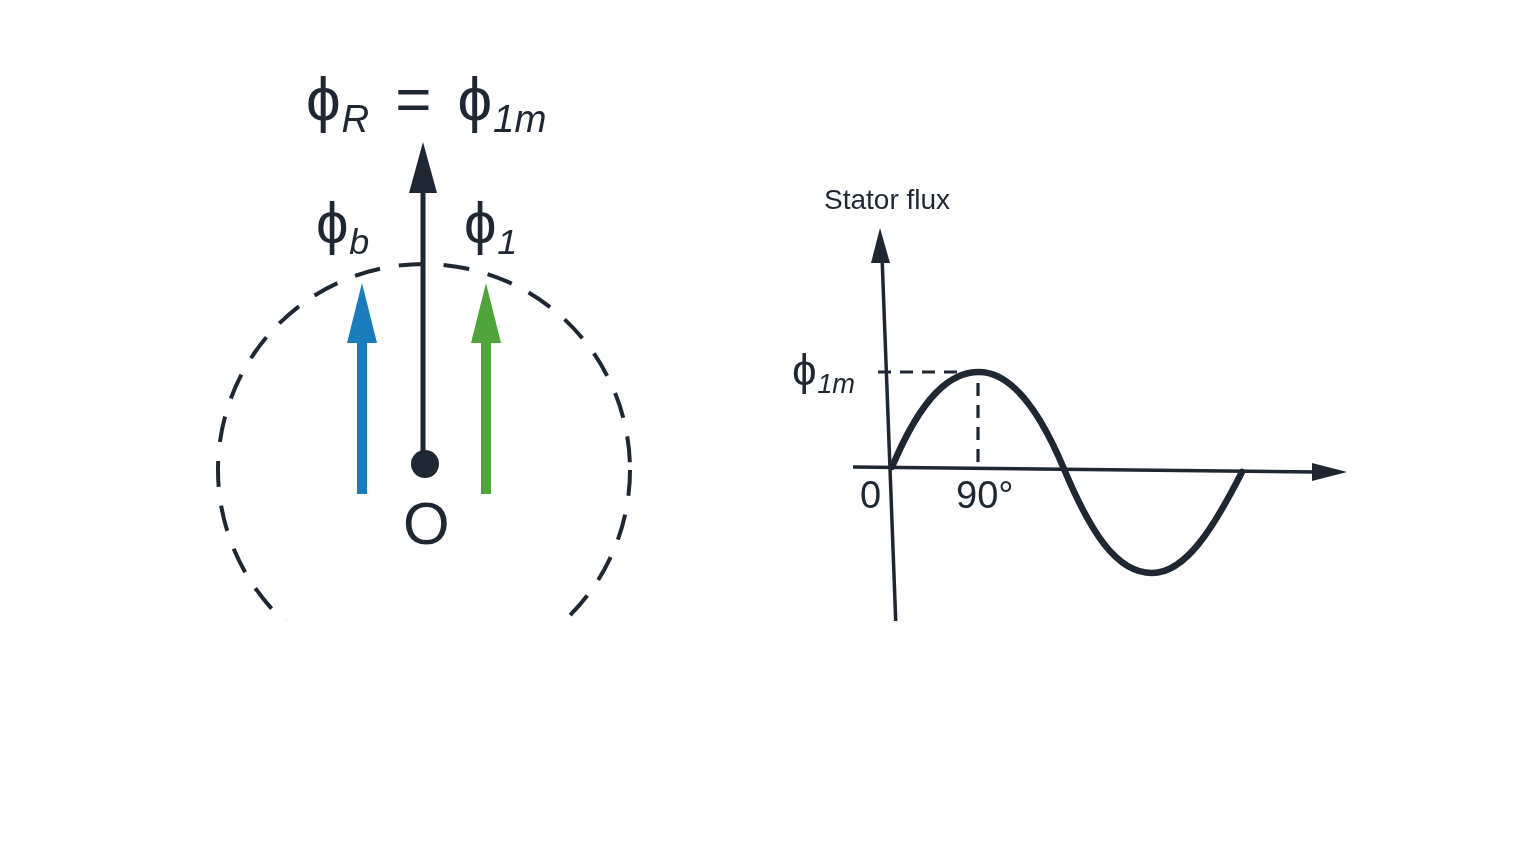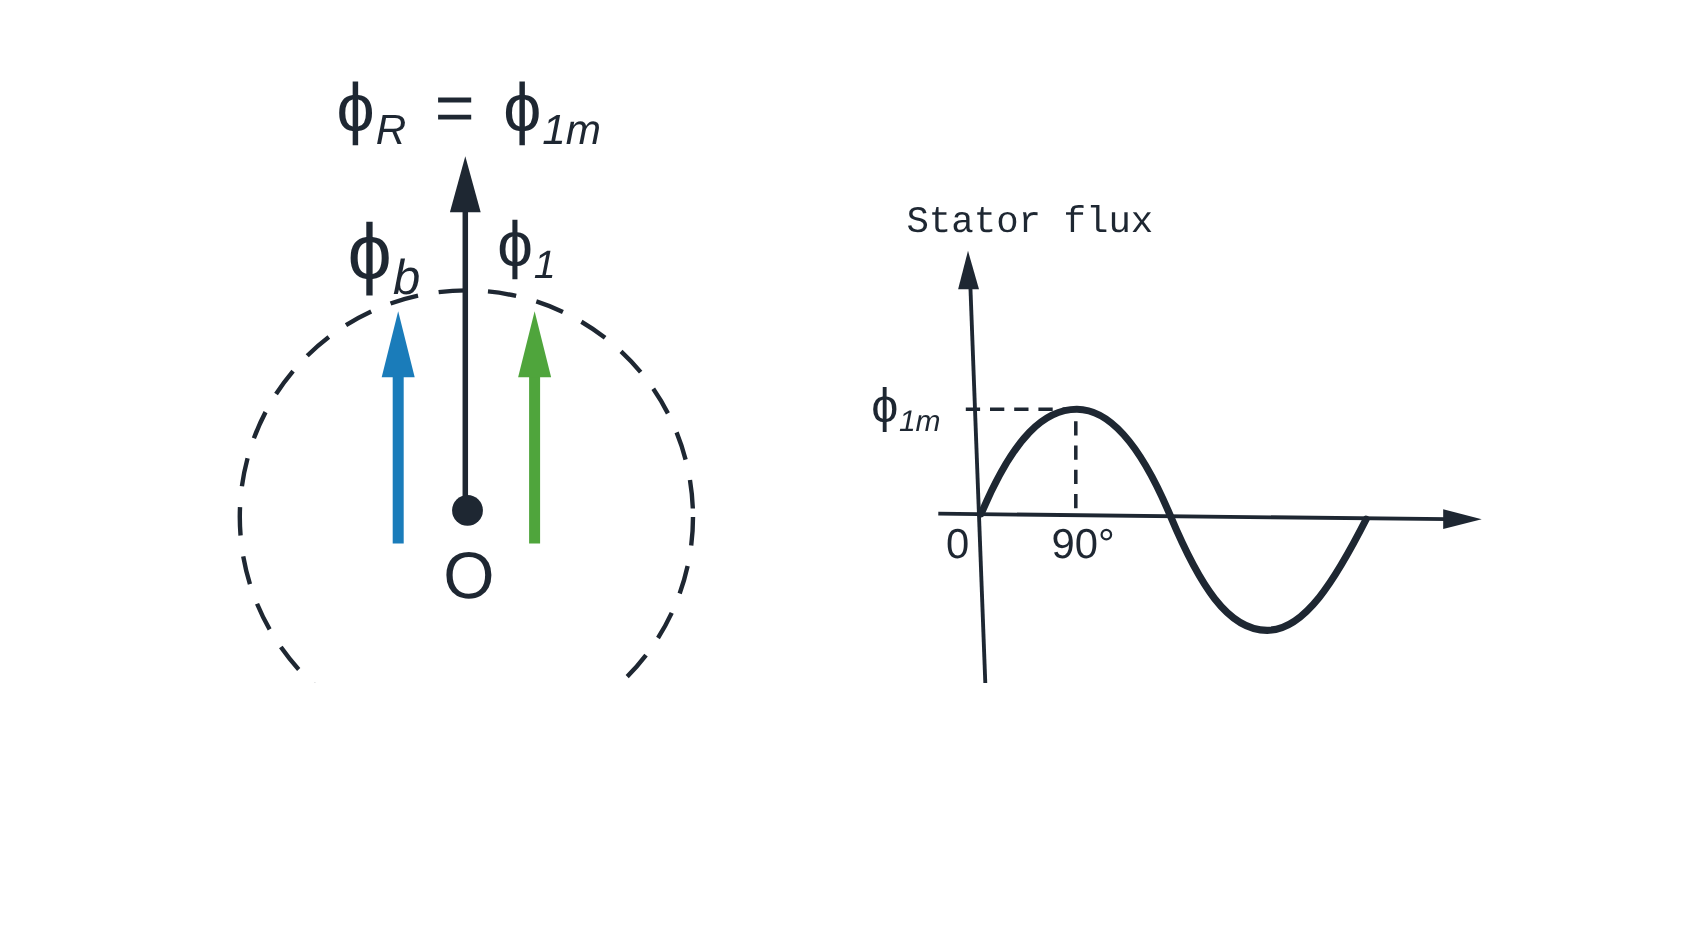--- a/index.html
+++ b/index.html
@@ -92,32 +92,32 @@
 
       <line class="ink-stroke" x1="878" y1="372" x2="973" y2="372" stroke-width="3.2" stroke-dasharray="13 9"></line>
       <line class="ink-stroke" x1="978" y1="383" x2="978" y2="464" stroke-width="3.2" stroke-dasharray="13 9"></line>
     </g>
   </svg>
 
   <div class="lbl" style="left:306px; top:68px; font-size:62px;">
     <span>ϕ</span><span class="sub">R</span><span class="eq-wide">=</span><span>ϕ</span><span class="sub">1m</span>
   </div>
 
-  <div class="lbl" style="left:316px; top:194px; font-size:72px;">
+  <div class="lbl" style="left:316px; top:194px; font-size:58px;">
     <span>ϕ</span><span class="sub">b</span>
   </div>
 
-  <div class="lbl" style="left:452px; top:194px; font-size:58px;">
+  <div class="lbl" style="left:464px; top:194px; font-size:58px;">
     <span>ϕ</span><span class="sub">1</span>
   </div>
 
   <div class="lbl" style="left:403px; top:494px; font-size:60px;">O</div>
 
 
-  <div class="lbl" style="left:824px; top:186px; font-size:34px;font-family:Liberation Mono, monospace;">Stator flux</div>
+  <div class="lbl" style="left:824px; top:186px; font-size:28px;">Stator flux</div>
 
   <div class="lbl" style="left:792px; top:348px; font-size:44px;">
     <span>ϕ</span><span class="sub">1m</span>
   </div>
 
   <div class="lbl" style="left:860px; top:476px; font-size:38px;">0</div>
 
   <div class="lbl" style="left:956px; top:476px; font-size:38px;">90°</div>
 
 

